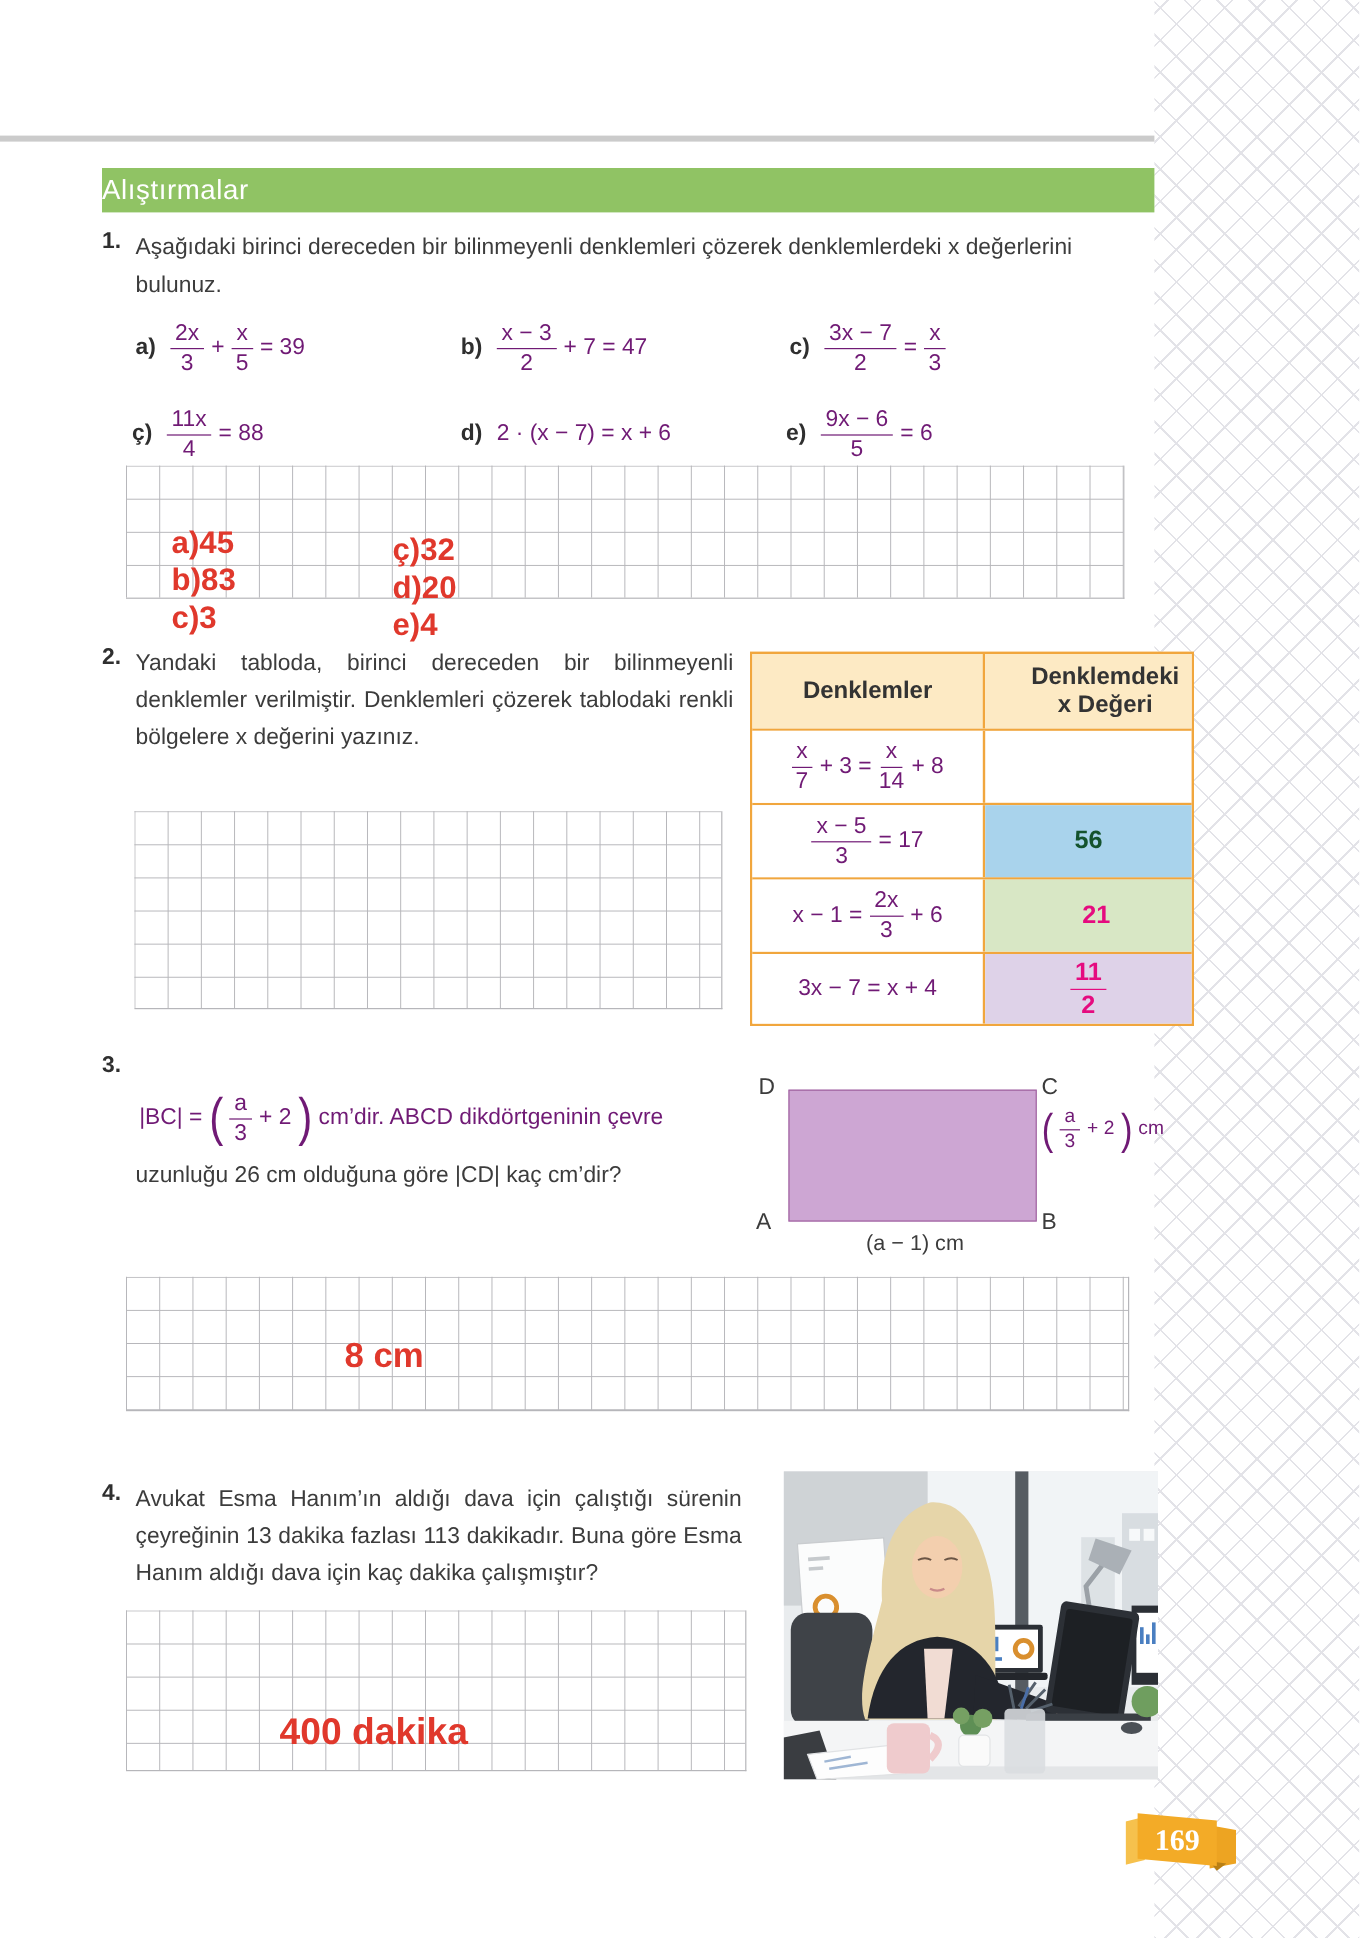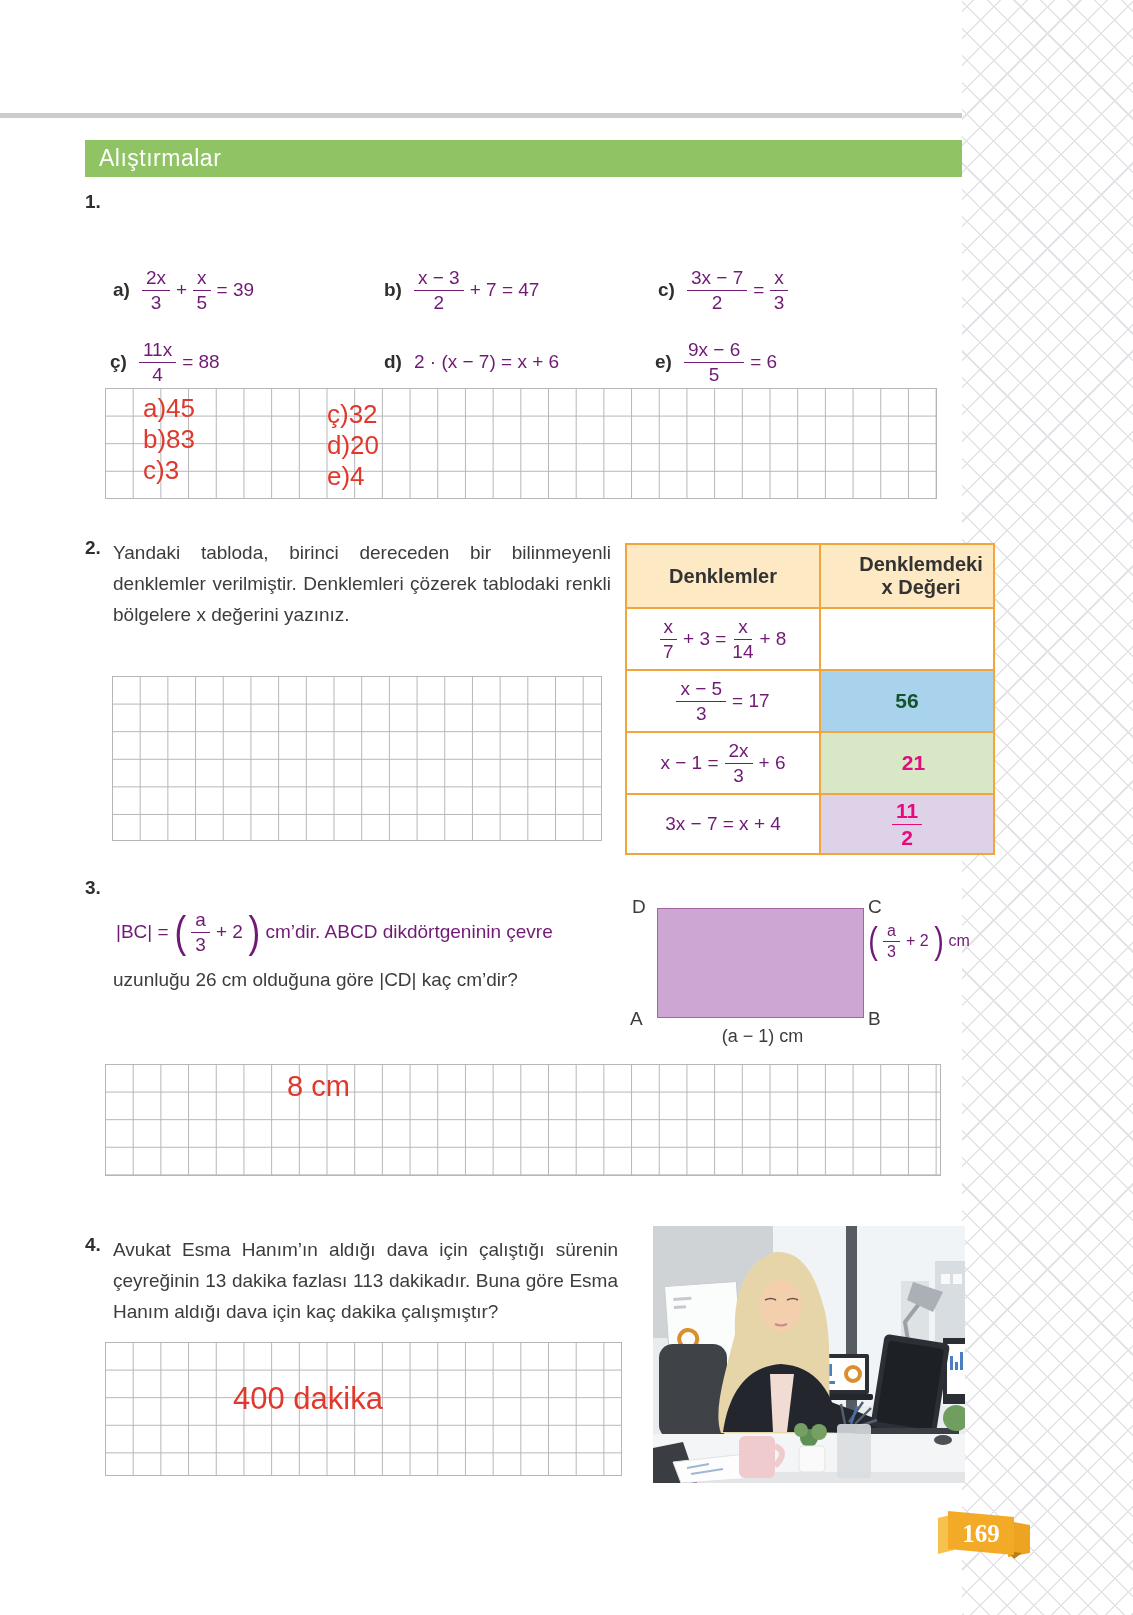--- a/index.html
+++ b/index.html
@@ -4,40 +4,40 @@
 <style>
   html,body{margin:0;padding:0;background:#fff;}
   .page{position:relative;width:1133px;height:1615px;background:#ffffff;overflow:hidden;
         font-family:"Liberation Sans",sans-serif;color:#3c3c3c;}
   .hatch{position:absolute;left:962px;top:0;width:171px;height:1615px;background:#fff;
     background-image:
       repeating-linear-gradient(45deg,#e3e3e8 0 1.5px,transparent 1.5px 19px),
       repeating-linear-gradient(-45deg,#e3e3e8 0 1.5px,transparent 1.5px 19px);}
   .topline{position:absolute;left:0;top:113px;width:962px;height:5px;background:#cbcbcb;}
   .banner{position:absolute;left:85px;top:140px;width:877px;height:37px;display:flex;align-items:center;}
-  .banner span{color:#fff;font-size:23px;letter-spacing:.5px;padding-left:14px;}
+  .banner span{color:#fff;font-size:23px;letter-spacing:.5px;}
   .qnum{position:absolute;font-size:19px;font-weight:bold;color:#2f2f2f;}
   .qtext{position:absolute;font-size:19px;line-height:31px;color:#3c3c3c;}
   .just{text-align:justify;}
   
   .math{display:inline-flex;align-items:center;font-size:19px;color:#701a75;}
   .mt{margin:0 3px;white-space:pre;}
   .frac{display:inline-flex;flex-direction:column;align-items:center;margin:0 3px;line-height:1.12;}
   .frac .fnum{padding:0 4px 1px;border-bottom:1.6px solid currentColor;}
   .frac .fden{padding-top:1px;}
   .bigp{font-size:44px;font-weight:100;line-height:0;margin:0 1px;transform:scaleX(.8);}
   .eq{position:absolute;display:flex;align-items:center;}
   .eqlabel{font-weight:bold;font-size:19px;color:#2f2f2f;margin-right:9px;}
   
   .grid{position:absolute;background:#fff;
     background-image:linear-gradient(to right,#b6b6ba 1px,transparent 1px),
                      linear-gradient(to bottom,#b6b6ba 1px,transparent 1px);
     background-size:27.7px 27.6px;
     border-right:1px solid #b6b6ba;border-bottom:1px solid #b6b6ba;}
-  .redans{position:absolute;font-weight:normal;line-height:31px;}
+  .redans{position:absolute;font-weight:bold;line-height:31px;margin-top:44px;}
   
   .eqtable{position:absolute;left:625px;top:543px;width:366px;background:#fff;
     border:2px solid #f1a63d;}
   .trow{display:flex;border-top:2px solid #f1a63d;}
   .trow:first-child{border-top:none;}
   .tc{box-sizing:border-box;display:flex;align-items:center;justify-content:center;}
   .c1{width:194px;border-right:2px solid #f1a63d;}
   .c2{flex:1;}
   .thead .tc{height:62px;font-weight:bold;font-size:20px;color:#333;}
   .hdr2{flex-direction:column;line-height:23px;padding-left:28px;}
@@ -59,20 +59,21 @@
 <div class="page">
 
   <div class="hatch"></div>
   <div class="topline"></div>
 
   <div class="banner" style="background:#90c364;">
     <span>Alıştırmalar</span>
   </div>
 
   <div class="qnum" style="left:85px;top:191px;">1.</div>
+  <div class="qtext" style="left:113px;top:191px;width:845px;">Aşağıdaki birinci dereceden bir bilinmeyenli denklemleri çözerek denklemlerdeki x değerlerini bulunuz.</div>
 
   <div class="eq" style="left:113px;top:262px;height:56px;">
     <span class="eqlabel">a)</span>
     <span class="math">
         <span class="frac">
           <span class="fnum">2x</span>
           <span class="fden">3</span>
         </span>
         <span class="mt">+</span>
         <span class="frac">

